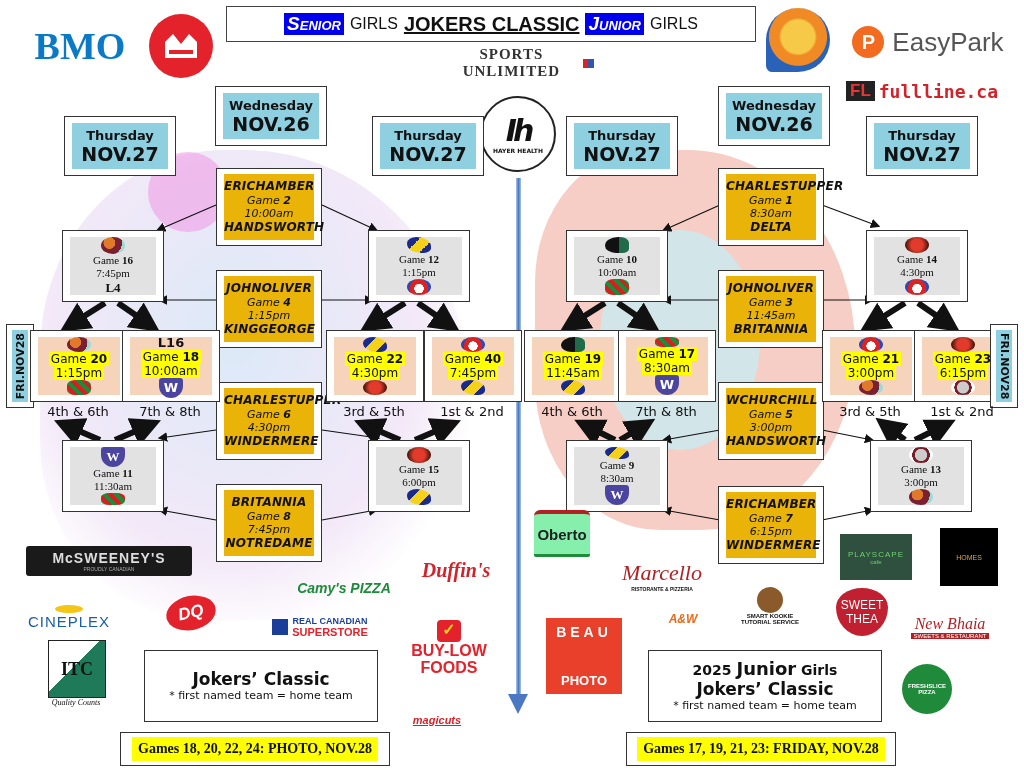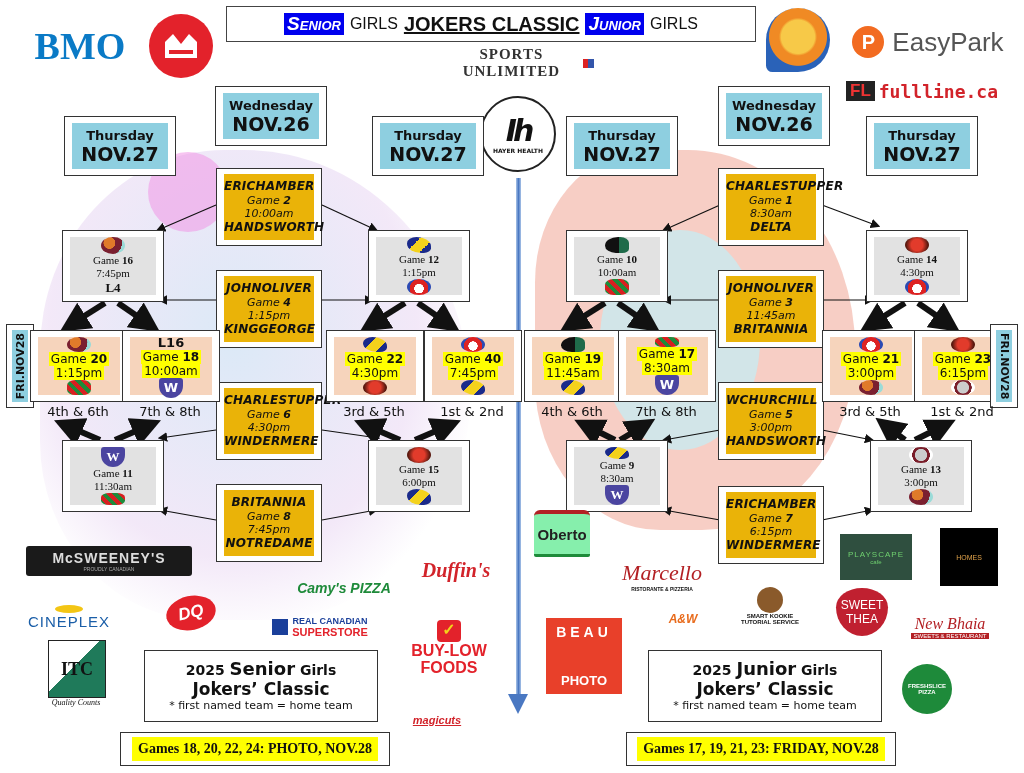--- a/index.html
+++ b/index.html
@@ -449,21 +449,20 @@
 </div>
 <div class="abs logo" style="left:48px;top:640px;width:56px;height:56px;border:1px solid #222;background:linear-gradient(135deg,#fff 0 45%,#1f7a5a 45%);flex-direction:column;">
   <span style="font-family:'Liberation Serif',serif;font-weight:bold;font-size:18px;">ITC</span>
 </div>
 <div class="abs" style="left:40px;top:698px;width:72px;text-align:center;font-family:'Liberation Serif',serif;font-style:italic;font-size:8px;">Quality Counts</div>
 <div class="abs logo" style="left:406px;top:712px;width:62px;height:16px;">
   <span style="font-size:11px;font-weight:bold;font-style:italic;color:#d2232a;text-decoration:underline;">magicuts</span>
 </div>
 
 <div class="abs info-box" style="left:144px;top:650px;">
-  <div class="info-l1"><span>2025</span> <span class="big">Senior</span> <span>Girls</span></div>
   <div class="info-l2">Jokers’ Classic</div>
   <div class="info-l3">* first named team = home team</div>
 </div>
 <div class="abs fri-banner" style="left:120px;top:732px;">
   <span>Games 18, 20, 22, 24: PHOTO, NOV.28</span>
 </div>
 
 <div class="abs logo" style="left:534px;top:510px;width:56px;height:40px;border-radius:6px 6px 2px 2px;background:#86efac;border-top:4px solid #b32024;border-bottom:3px solid #1e8a3a;">
   <span style="font-weight:bold;font-size:15px;color:#222;">Oberto</span>
 </div>

